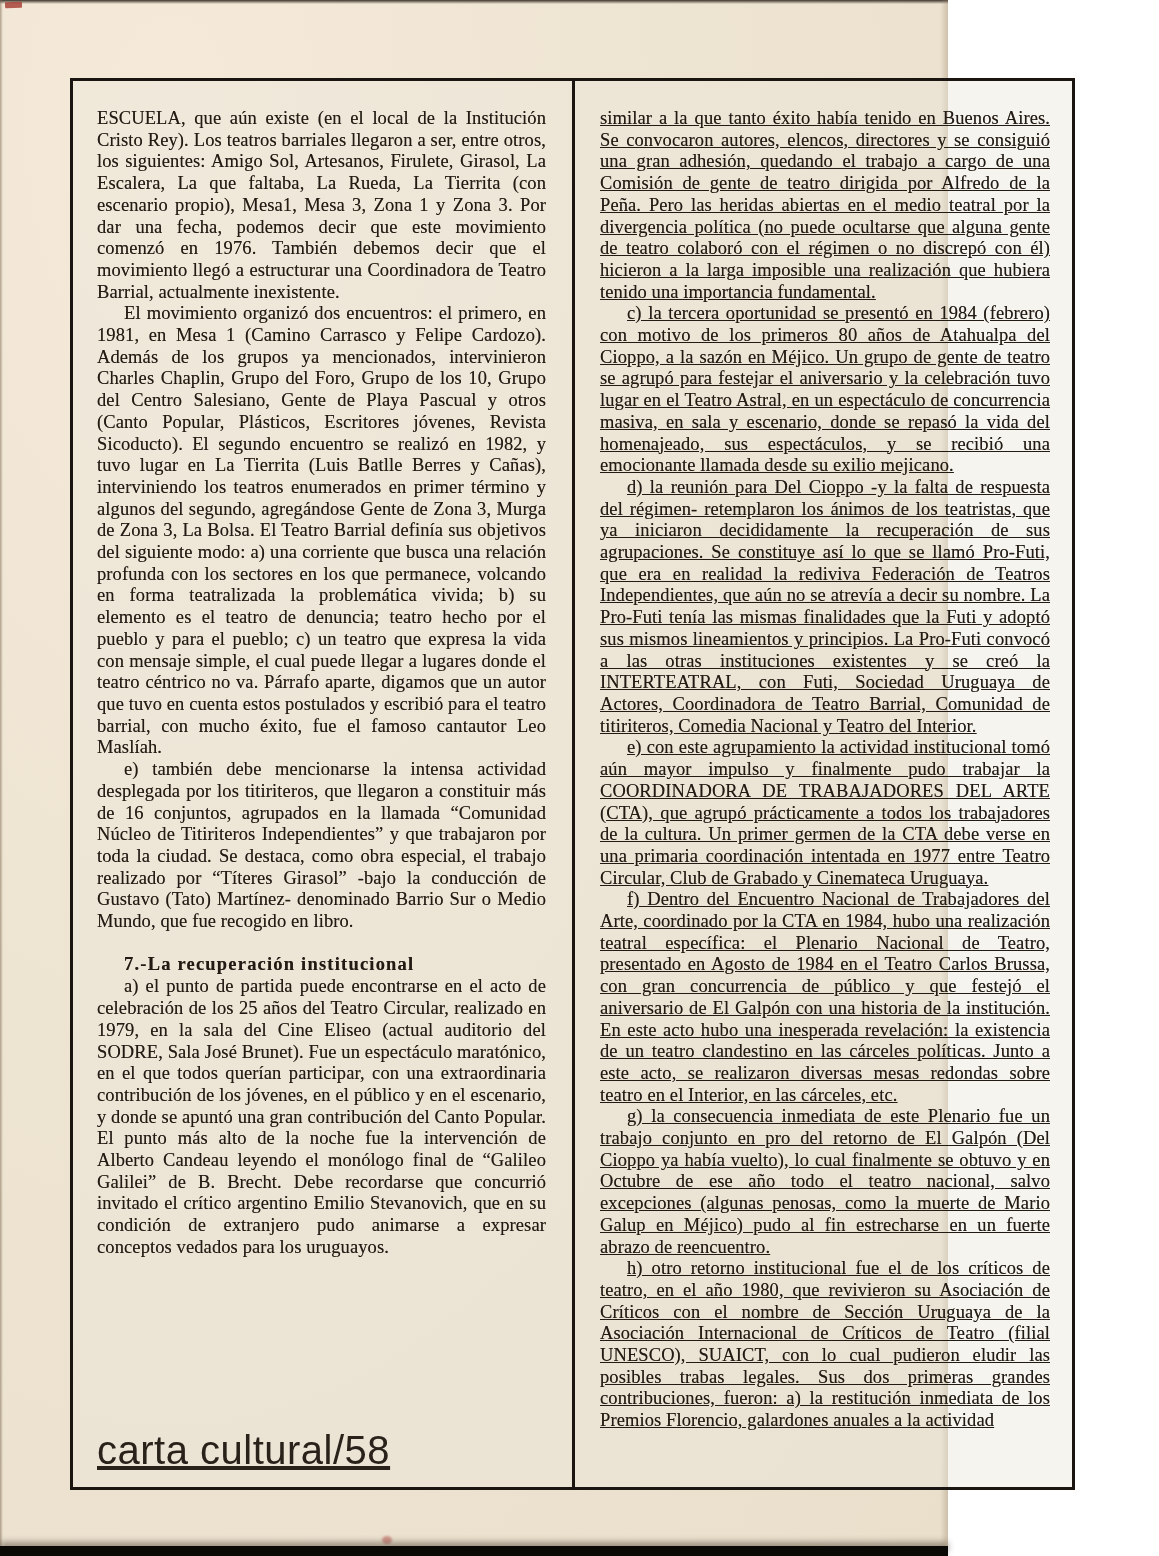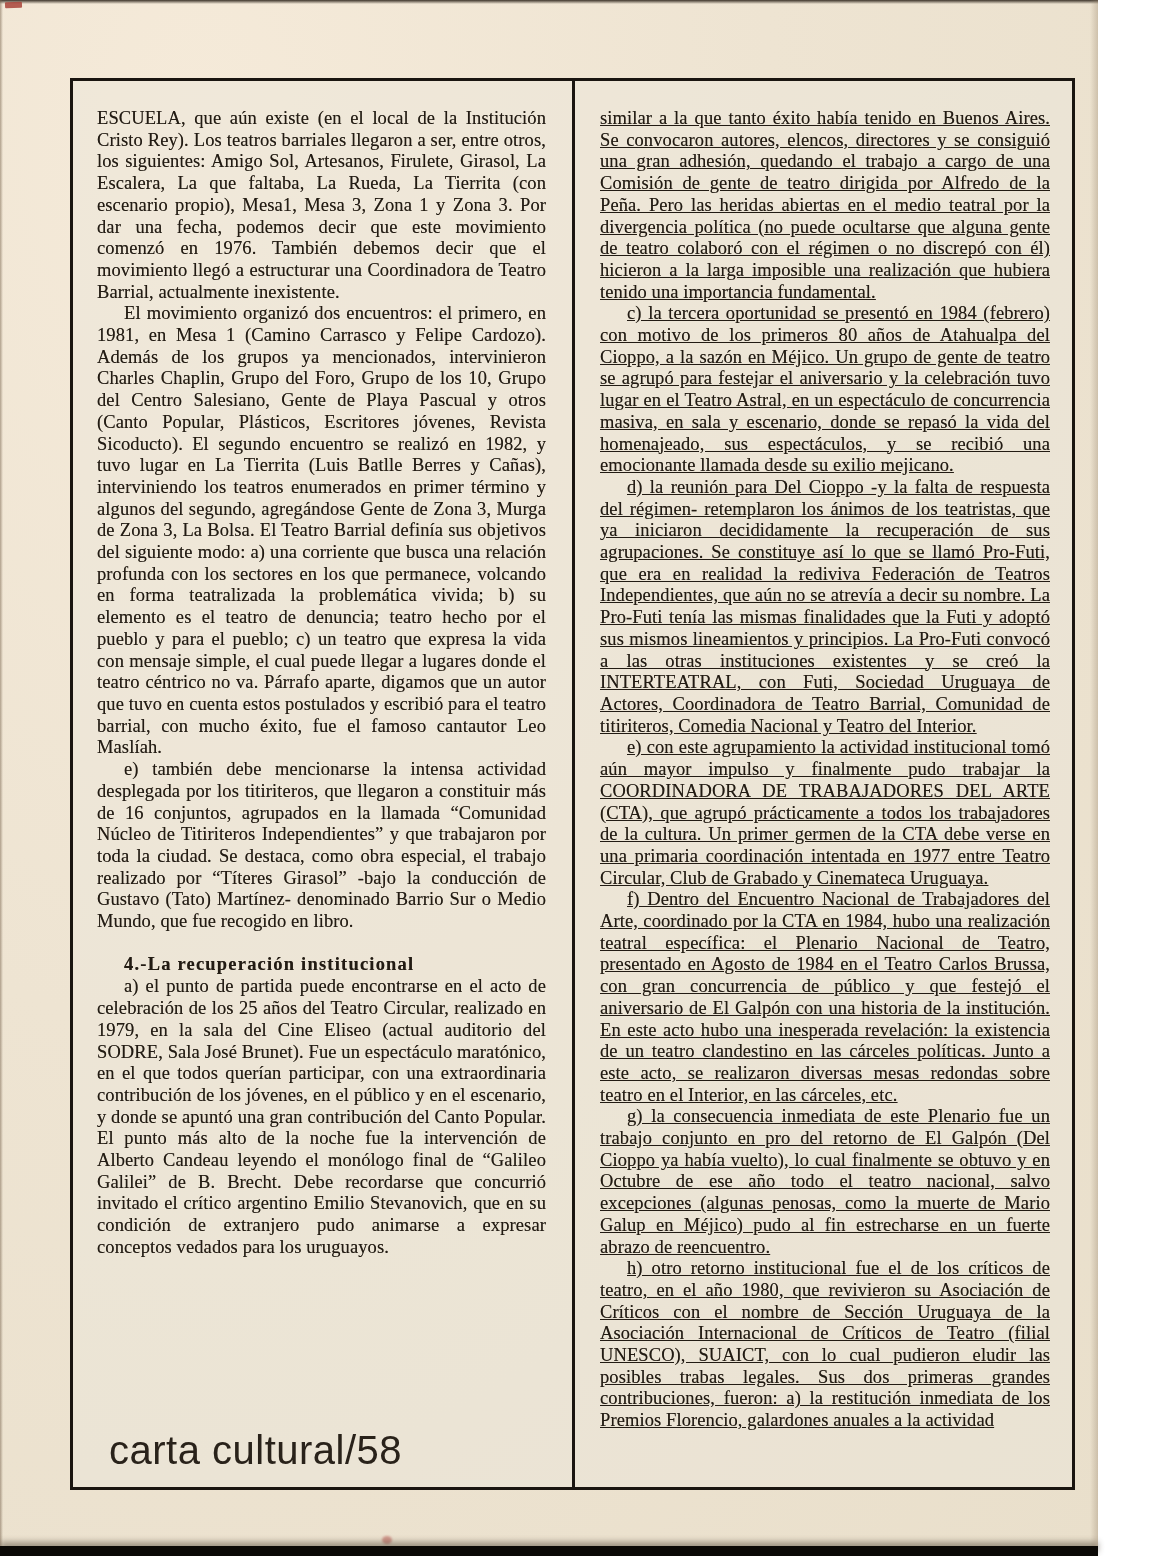--- a/index.html
+++ b/index.html
@@ -1,20 +1,20 @@
 <!DOCTYPE html>
 <html lang="es"><head>
 <meta charset="utf-8">
 <style>
   html, body { margin: 0; padding: 0; }
   body { width: 1159px; height: 1556px; overflow: hidden; }
 
   .page {
     position: relative;
-    width: 1098px;
+    width: 948px;
     height: 1556px;
     background:
       radial-gradient(ellipse at 18% 8%, #f5ead9 0%, #eee4d2 45%, #e9dfcb 100%);
     font-family: "Liberation Serif", "DejaVu Serif", serif;
     color: #241d15;
   }
 
   
   .scan-top {
     position: absolute; left: 0; top: 0; width: 100%; height: 4px;
@@ -74,45 +74,46 @@
 
   .section-heading {
     margin: 21px 0 1px 0 !important;
     text-indent: 27px;
     font-weight: bold;
     letter-spacing: 1.2px;
     font-size: 18.5px;
   }
 
   .footer-logo {
-    position: absolute; left: 36px; bottom: 14px;
+    position: absolute; left: 24px; bottom: 14px;
     font-family: "Liberation Sans", "DejaVu Sans", sans-serif;
     font-size: 40px;
     letter-spacing: 0.5px;
     color: #29221a;
+    text-decoration: underline;
   }
 </style>
 </head>
 <body>
 
 <div class="page">
 
   <div class="scan-top"></div>
   <div class="scan-left"></div>
   <div class="scan-right"></div>
   <div class="red-mark-top"></div>
 
   <div class="frame">
     <div class="divider"></div>
 
     <div class="col col-left">
       <p>ESCUELA, que aún existe (en el local de la Institución Cristo Rey). Los teatros barriales llegaron a ser, entre otros, los siguientes: Amigo Sol, Artesanos, Firulete, Girasol, La Escalera, La que faltaba, La Rueda, La Tierrita (con escenario propio), Mesa1, Mesa 3, Zona 1 y Zona 3. Por dar una fecha, podemos decir que este movimiento comenzó en 1976. También debemos decir que el movimiento llegó a estructurar una Coordinadora de Teatro Barrial, actualmente inexistente.</p>
       <p class="indent">El movimiento organizó dos encuentros: el primero, en 1981, en Mesa 1 (Camino Carrasco y Felipe Cardozo). Además de los grupos ya mencionados, intervinieron Charles Chaplin, Grupo del Foro, Grupo de los 10, Grupo del Centro Salesiano, Gente de Playa Pascual y otros (Canto Popular, Plásticos, Escritores jóvenes, Revista Sicoducto). El segundo encuentro se realizó en 1982, y tuvo lugar en La Tierrita (Luis Batlle Berres y Cañas), interviniendo los teatros enumerados en primer término y algunos del segundo, agregándose Gente de Zona 3, Murga de Zona 3, La Bolsa. El Teatro Barrial definía sus objetivos del siguiente modo: a) una corriente que busca una relación profunda con los sectores en los que permanece, volcando en forma teatralizada la problemática vivida; b) su elemento es el teatro de denuncia; teatro hecho por el pueblo y para el pueblo; c) un teatro que expresa la vida con mensaje simple, el cual puede llegar a lugares donde el teatro céntrico no va. Párrafo aparte, digamos que un autor que tuvo en cuenta estos postulados y escribió para el teatro barrial, con mucho éxito, fue el famoso cantautor Leo Maslíah.</p>
       <p class="indent">e) también debe mencionarse la intensa actividad desplegada por los titiriteros, que llegaron a constituir más de 16 conjuntos, agrupados en la llamada “Comunidad Núcleo de Titiriteros Independientes” y que trabajaron por toda la ciudad. Se destaca, como obra especial, el trabajo realizado por “Títeres Girasol” -bajo la conducción de Gustavo (Tato) Martínez- denominado Barrio Sur o Medio Mundo, que fue recogido en libro.</p>
-      <p class="section-heading">4.-La recuperación institucional</p>
+      <p class="section-heading">7.-La recuperación institucional</p>
       <p class="indent">a) el punto de partida puede encontrarse en el acto de celebración de los 25 años del Teatro Circular, realizado en 1979, en la sala del Cine Eliseo (actual auditorio del SODRE, Sala José Brunet). Fue un espectáculo maratónico, en el que todos querían participar, con una extraordinaria contribución de los jóvenes, en el público y en el escenario, y donde se apuntó una gran contribución del Canto Popular. El punto más alto de la noche fue la intervención de Alberto Candeau leyendo el monólogo final de “Galileo Galilei” de B. Brecht. Debe recordarse que concurrió invitado el crítico argentino Emilio Stevanovich, que en su condición de extranjero pudo animarse a expresar conceptos vedados para los uruguayos.</p>
     </div>
 
     <div class="col col-right">
       <p>similar a la que tanto éxito había tenido en Buenos Aires. Se convocaron autores, elencos, directores y se consiguió una gran adhesión, quedando el trabajo a cargo de una Comisión de gente de teatro dirigida por Alfredo de la Peña. Pero las heridas abiertas en el medio teatral por la divergencia política (no puede ocultarse que alguna gente de teatro colaboró con el régimen o no discrepó con él) hicieron a la larga imposible una realización que hubiera tenido una importancia fundamental.</p>
       <p class="indent">c) la tercera oportunidad se presentó en 1984 (febrero) con motivo de los primeros 80 años de Atahualpa del Cioppo, a la sazón en Méjico. Un grupo de gente de teatro se agrupó para festejar el aniversario y la celebración tuvo lugar en el Teatro Astral, en un espectáculo de concurrencia masiva, en sala y escenario, donde se repasó la vida del homenajeado, sus espectáculos, y se recibió una emocionante llamada desde su exilio mejicano.</p>
       <p class="indent">d) la reunión para Del Cioppo -y la falta de respuesta del régimen- retemplaron los ánimos de los teatristas, que ya iniciaron decididamente la recuperación de sus agrupaciones. Se constituye así lo que se llamó Pro-Futi, que era en realidad la rediviva Federación de Teatros Independientes, que aún no se atrevía a decir su nombre. La Pro-Futi tenía las mismas finalidades que la Futi y adoptó sus mismos lineamientos y principios. La Pro-Futi convocó a las otras instituciones existentes y se creó la INTERTEATRAL, con Futi, Sociedad Uruguaya de Actores, Coordinadora de Teatro Barrial, Comunidad de titiriteros, Comedia Nacional y Teatro del Interior.</p>
       <p class="indent">e) con este agrupamiento la actividad institucional tomó aún mayor impulso y finalmente pudo trabajar la COORDINADORA DE TRABAJADORES DEL ARTE (CTA), que agrupó prácticamente a todos los trabajadores de la cultura. Un primer germen de la CTA debe verse en una primaria coordinación intentada en 1977 entre Teatro Circular, Club de Grabado y Cinemateca Uruguaya.</p>
       <p class="indent">f) Dentro del Encuentro Nacional de Trabajadores del Arte, coordinado por la CTA en 1984, hubo una realización teatral específica: el Plenario Nacional de Teatro, presentado en Agosto de 1984 en el Teatro Carlos Brussa, con gran concurrencia de público y que festejó el aniversario de El Galpón con una historia de la institución. En este acto hubo una inesperada revelación: la existencia de un teatro clandestino en las cárceles políticas. Junto a este acto, se realizaron diversas mesas redondas sobre teatro en el Interior, en las cárceles, etc.</p>
       <p class="indent">g) la consecuencia inmediata de este Plenario fue un trabajo conjunto en pro del retorno de El Galpón (Del Cioppo ya había vuelto), lo cual finalmente se obtuvo y en Octubre de ese año todo el teatro nacional, salvo excepciones (algunas penosas, como la muerte de Mario Galup en Méjico) pudo al fin estrecharse en un fuerte abrazo de reencuentro.</p>

